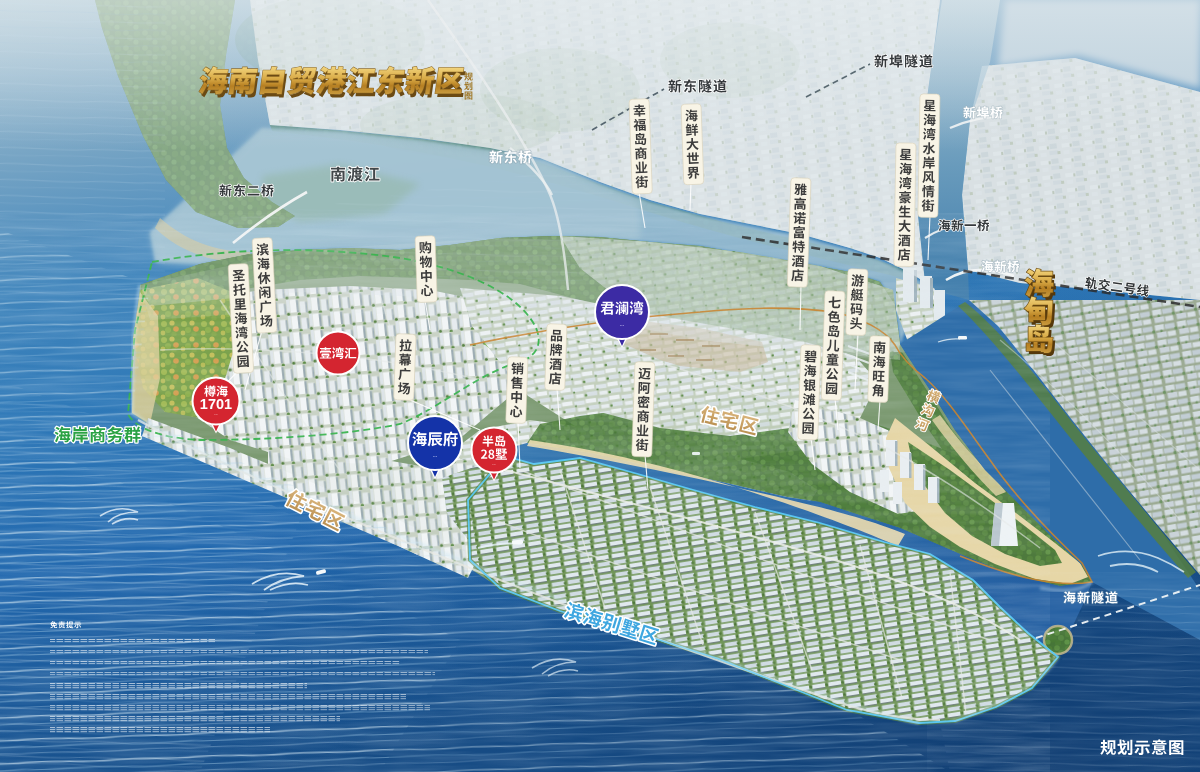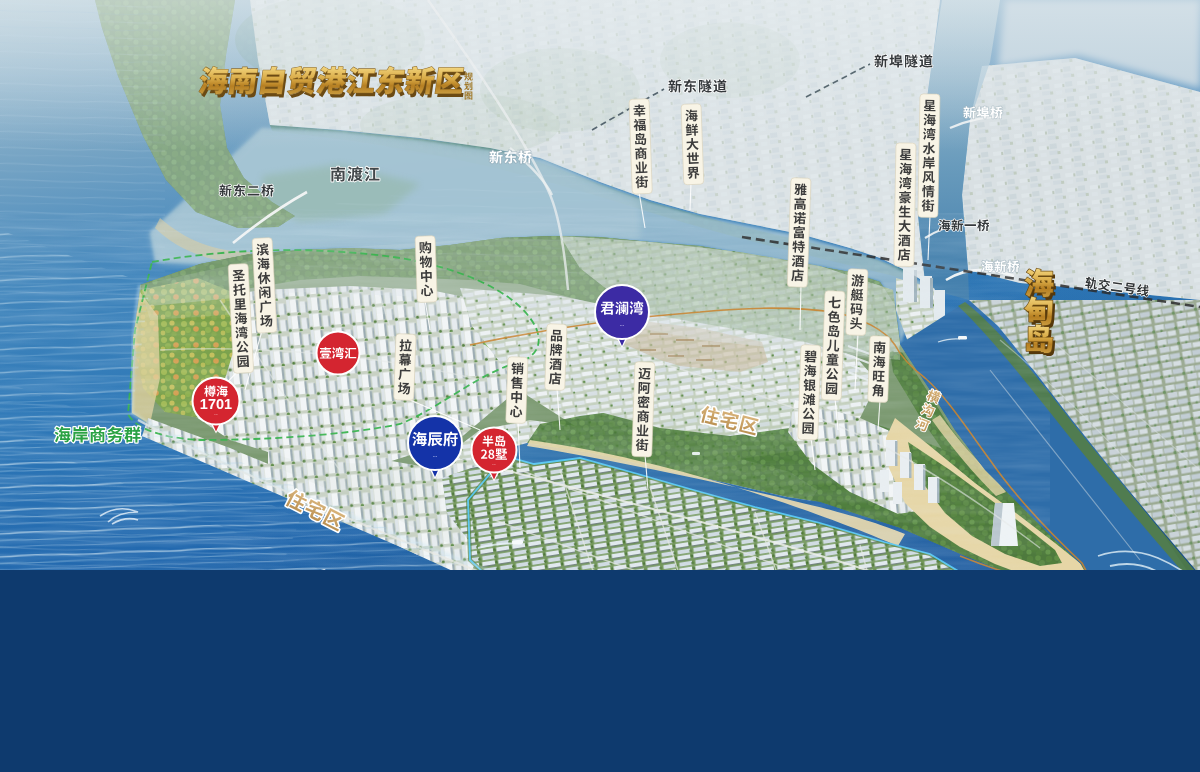--- a/index.html
+++ b/index.html
@@ -1,14 +1,14 @@
 <!DOCTYPE html>
 <html><head><meta charset="utf-8"><style>
 html,body{margin:0;padding:0;background:#0e3a6e;font-family:"Liberation Sans",sans-serif;}
-#stage{position:relative;width:1200px;height:570px;overflow:hidden;}
+#stage{position:relative;width:1200px;height:772px;overflow:hidden;}
 </style></head><body>
 <div id="stage">
 <svg width="1200" height="772" viewBox="0 0 1200 772" xmlns="http://www.w3.org/2000/svg">
 
 <defs>
 <path id="g0" d="M9 -74C15 -71 23 -66 26 -62L35 -73C31 -77 23 -81 17 -84ZM3 -46C9 -43 16 -38 19 -34L28 -45C24 -49 17 -53 11 -56ZM6 0 18 8C23 -2 27 -13 31 -24L20 -32C15 -20 10 -8 6 0ZM57 -44C58 -43 60 -41 62 -39H53L54 -46H60ZM42 -86C39 -75 33 -63 27 -56C30 -55 36 -51 39 -48L41 -50L39 -39H29V-26H38C37 -18 36 -12 34 -6H74C74 -5 74 -5 73 -4C72 -3 71 -3 70 -3C68 -3 64 -3 60 -3C62 0 64 5 64 9C69 9 73 9 76 8C80 8 83 7 85 3C86 1 87 -1 88 -6H96V-18H90L90 -26H98V-39H91L92 -52C92 -54 92 -58 92 -58H46L48 -63H95V-76H54L56 -82ZM54 -24C56 -22 58 -20 60 -18H50L51 -26H58ZM67 -46H78L78 -39H71L73 -40C72 -42 69 -44 67 -46ZM65 -26H77L76 -18H70L72 -20C71 -22 68 -24 65 -26Z"></path>
 <path id="g1" d="M42 -84V-78H5V-65H42V-59H8V9H23V-46H39L31 -43C33 -40 35 -36 36 -34H28V-22H43V-18H26V-6H43V6H56V-6H74V-18H56V-22H71V-34H65C66 -36 68 -39 70 -43L60 -46H77V-5C77 -3 76 -3 74 -3C73 -3 67 -3 62 -3C64 0 66 6 67 9C75 9 81 9 86 7C90 5 92 2 92 -5V-59H58V-65H95V-78H58V-84ZM40 -34 48 -36C47 -39 45 -43 43 -46H58C57 -42 54 -37 53 -34L55 -34Z"></path>
 <path id="g2" d="M28 -38H72V-30H28ZM28 -51V-59H72V-51ZM28 -17H72V-9H28ZM41 -86C41 -82 40 -77 39 -73H13V9H28V5H72V9H88V-73H55C56 -76 58 -80 59 -84Z"></path>
 <path id="g3" d="M42 -28V-20C42 -14 39 -6 5 -1C9 2 13 7 15 10C51 3 57 -9 57 -19V-28ZM54 -4C65 0 80 6 88 10L96 -2C87 -6 71 -11 61 -14ZM15 -42V-10H30V-30H71V-11H86V-42ZM11 -40C13 -42 17 -44 34 -49C35 -47 35 -45 36 -44L47 -49C46 -55 41 -64 37 -70L27 -66L29 -60L24 -59V-71C32 -72 40 -73 46 -74L40 -86C32 -83 20 -81 10 -80V-60C10 -55 8 -52 5 -51C7 -49 10 -43 11 -40ZM79 -71C78 -62 77 -58 76 -57C75 -56 74 -55 73 -55L68 -56C70 -60 71 -65 72 -71ZM49 -82V-71H59C58 -63 55 -57 46 -53C49 -50 52 -45 54 -42C60 -45 64 -49 67 -54C69 -51 70 -47 70 -44C74 -44 78 -44 80 -44C83 -44 86 -46 88 -48C90 -51 92 -59 93 -77C93 -78 93 -82 93 -82Z"></path>
 <path id="g4" d="M2 -47C8 -45 16 -41 19 -38L28 -50C24 -53 16 -56 10 -58ZM56 -28H68V-23H56ZM68 -85V-76H58V-85H44V-76H33L33 -76C29 -80 21 -83 16 -85L8 -74C13 -72 21 -68 25 -64L32 -74V-63H44V-58H28V-45H42C38 -38 32 -32 27 -28L21 -32C16 -20 9 -8 5 0L18 8C22 -1 27 -11 31 -21C33 -19 34 -18 35 -16C38 -18 40 -20 43 -23V-8C43 5 47 9 61 9C64 9 75 9 78 9C90 9 94 5 95 -8C92 -9 86 -11 83 -13C83 -5 82 -3 77 -3C74 -3 65 -3 62 -3C57 -3 56 -4 56 -8V-13H81V-26C83 -23 86 -20 89 -18C92 -21 96 -26 100 -29C94 -33 88 -39 84 -45H98V-58H83V-63H94V-76H83V-85ZM56 -38H53C54 -40 55 -43 56 -45H70C70 -43 72 -40 73 -38ZM58 -63H68V-58H58Z"></path>

